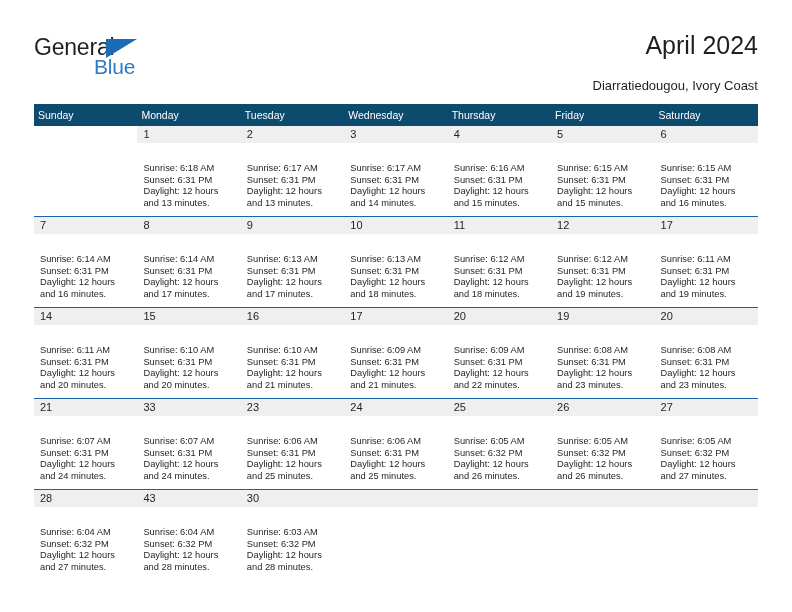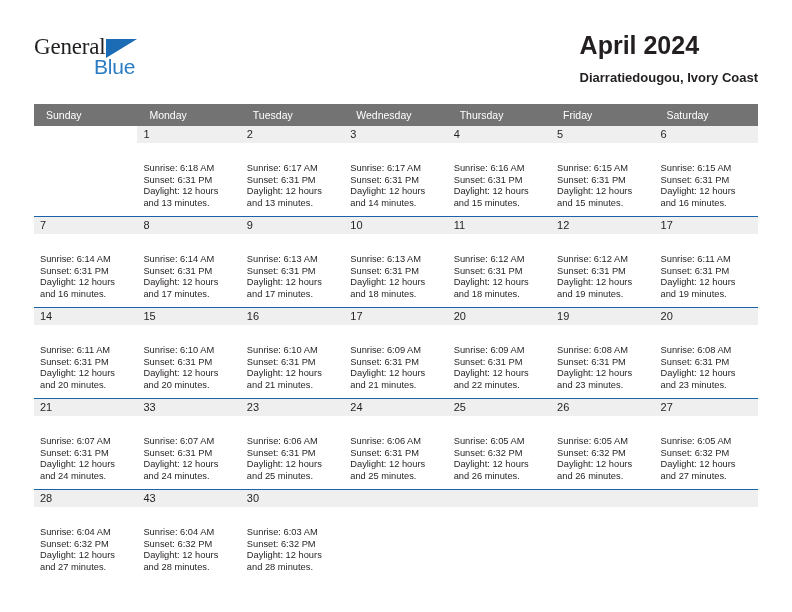--- a/index.html
+++ b/index.html
@@ -36,21 +36,21 @@
     width: 220px;
     height: 56px;
   }
   .logo-general {
     position: absolute;
     left: 0;
     top: 0;
     font-size: 23px;
     letter-spacing: -0.2px;
     color: #231f20;
-    font-family: Liberation Serif, serif;
+    font-family: Liberation Sans, sans-serif;
   }
   .logo-tri {
     position: absolute;
     left: 72px;
     top: 5px;
     width: 0;
     height: 0;
     border-left: 31px solid #1b6cb5;
     border-bottom: 19px solid transparent;
   }
@@ -60,53 +60,52 @@
     top: 21px;
     font-size: 21px;
     letter-spacing: -0.2px;
     color: #2b7cc4;
     font-family: "Liberation Sans", sans-serif;
   }
   .title-block {
     position: absolute;
     right: 0;
     top: 0;
-    text-align: left;
-    font-weight: bold;
+    text-align: right;
   }
   .cal-title {
     font-size: 25px;
     color: #231f20;
     line-height: 30px;
     white-space: nowrap;
   }
   .cal-subtitle {
     font-size: 13px;
     color: #231f20;
     line-height: 20px;
-    margin-top: 8px;
+    margin-top: 16px;
     white-space: nowrap;
   }
 
   
   .calendar {
     position: absolute;
     left: 34px;
     top: 104px;
     width: 724px;
     border-collapse: collapse;
     table-layout: fixed;
   }
   .calendar th {
-    background: #737373;
+    background: #0c4a6e;
     color: #ffffff;
     font-size: 10.5px;
     font-weight: normal;
     text-align: left;
-    padding: 5px 0 5px 12px;
+    padding: 5px 0 5px 4px;
     height: 12px;
     border: none;
   }
   .week-row > td {
     vertical-align: top;
     padding: 0;
     border: none;
     border-bottom: 1.4px solid #1b62a8;
     height: 90px;
   }

